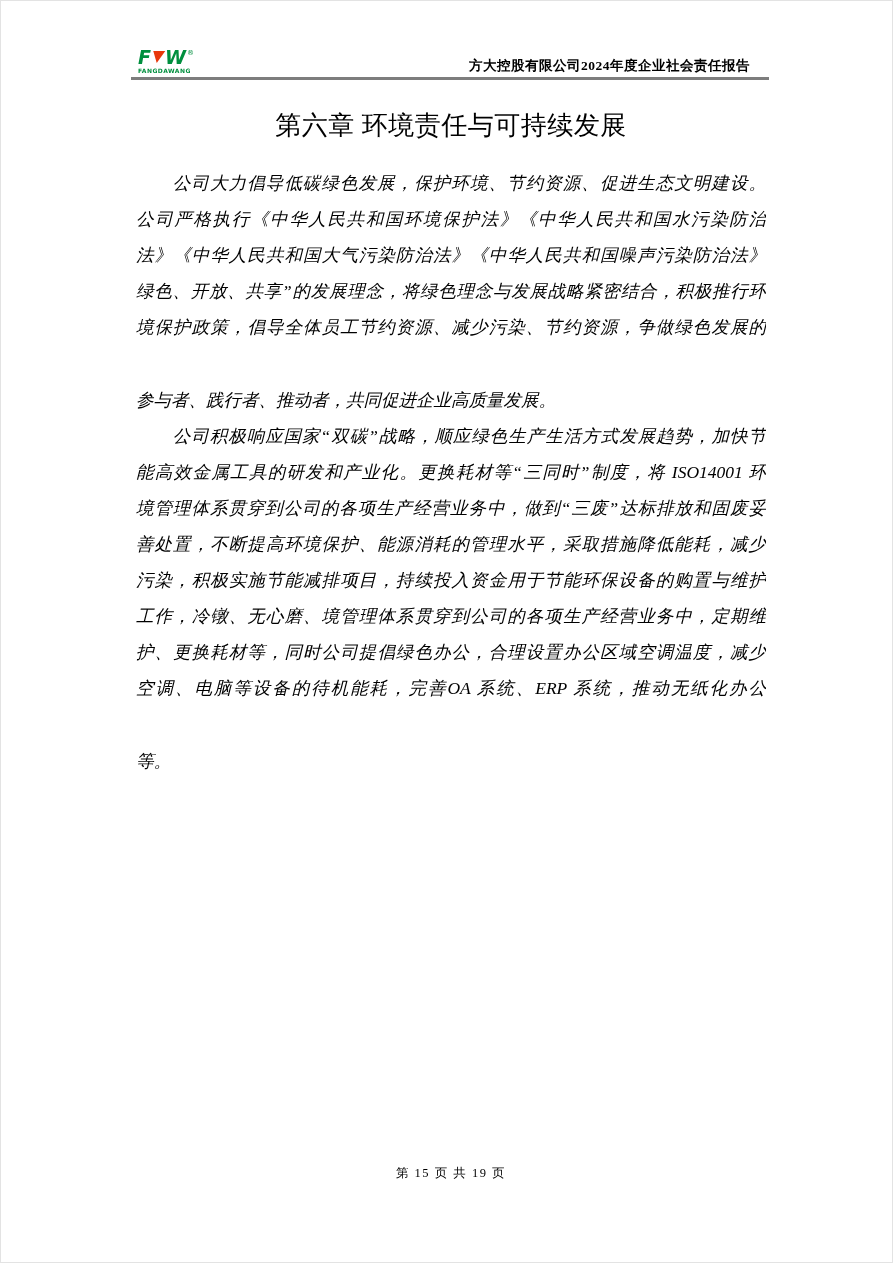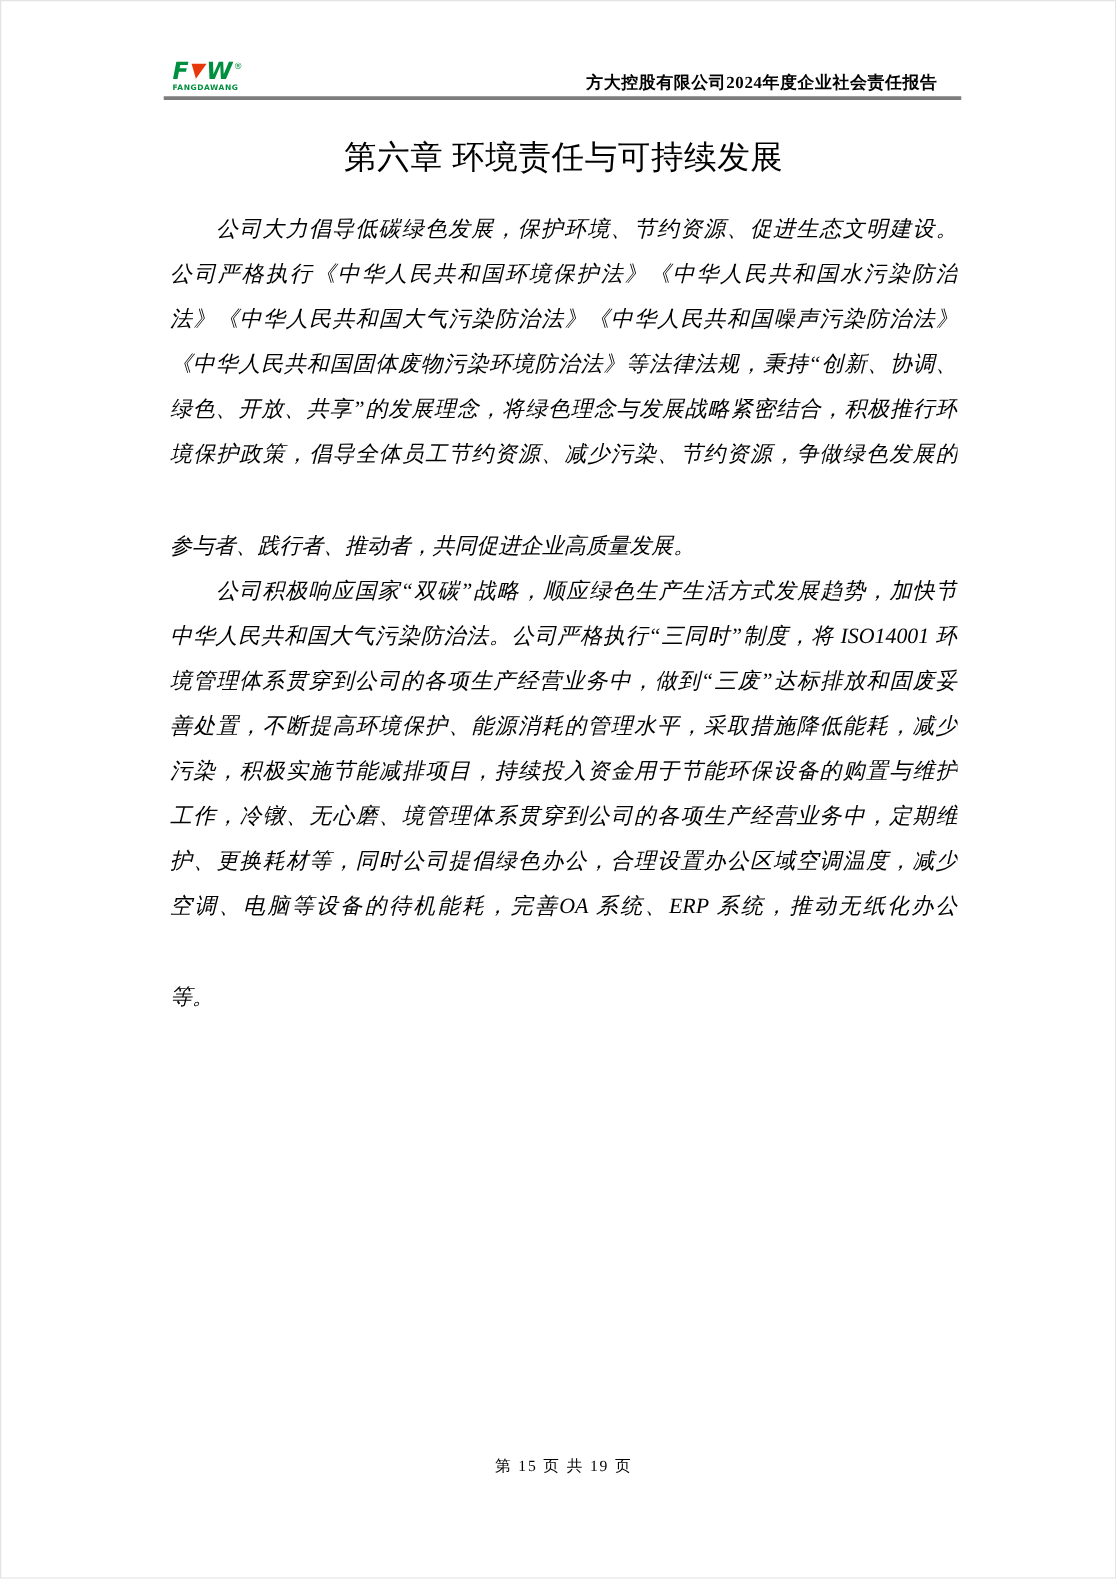--- a/index.html
+++ b/index.html
@@ -128,27 +128,26 @@
     <div class="doc-title">方大控股有限公司2024年度企业社会责任报告</div>
   </div>
   <div class="header-rule"></div>
 
   <div class="chapter-title">第六章 环境责任与可持续发展</div>
 
   <div class="body-text">
     <div class="line first">公司大力倡导低碳绿色发展，保护环境、节约资源、促进生态文明建设。</div>
     <div class="line">公司严格执行《中华人民共和国环境保护法》《中华人民共和国水污染防治</div>
     <div class="line">法》《中华人民共和国大气污染防治法》《中华人民共和国噪声污染防治法》</div>
-    <div class="line">《中华人民共和国固体废物污染环境防治法》等法律法规，秉持“创新、协调、</div>
     <div class="line">绿色、开放、共享”的发展理念，将绿色理念与发展战略紧密结合，积极推行环</div>
     <div class="line">境保护政策，倡导全体员工节约资源、减少污染、节约资源，争做绿色发展的</div>
     <div class="line last">参与者、践行者、推动者，共同促进企业高质量发展。</div>
 
     <div class="line first">公司积极响应国家“双碳”战略，顺应绿色生产生活方式发展趋势，加快节</div>
-    <div class="line">中华人民共和国大气污染防治法。公司严格执行“三同时”制度，将 ISO14001 环</div>
+    <div class="line">能高效金属工具的研发和产业化。更换耗材等“三同时”制度，将 ISO14001 环</div>
     <div class="line">境管理体系贯穿到公司的各项生产经营业务中，做到“三废”达标排放和固废妥</div>
     <div class="line">善处置，不断提高环境保护、能源消耗的管理水平，采取措施降低能耗，减少</div>
     <div class="line">污染，积极实施节能减排项目，持续投入资金用于节能环保设备的购置与维护</div>
     <div class="line">工作，冷镦、无心磨、境管理体系贯穿到公司的各项生产经营业务中，定期维</div>
     <div class="line">护、更换耗材等，同时公司提倡绿色办公，合理设置办公区域空调温度，减少</div>
     <div class="line">空调、电脑等设备的待机能耗，完善OA 系统、ERP 系统，推动无纸化办公</div>
     <div class="line last">等。</div>
   </div>
 
   <div class="footer">第 15 页 共 19 页</div>

